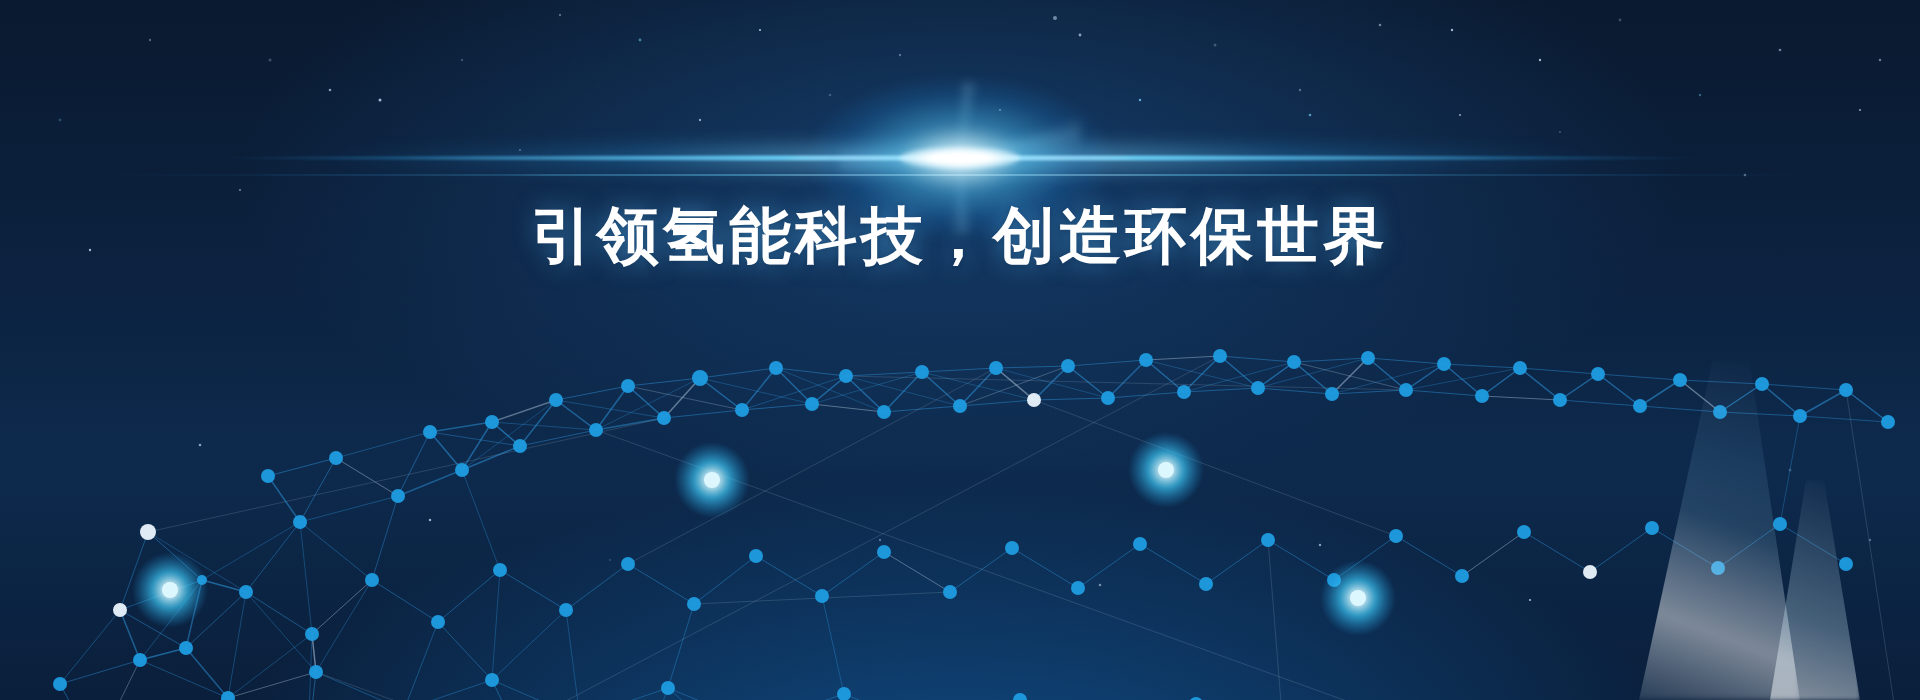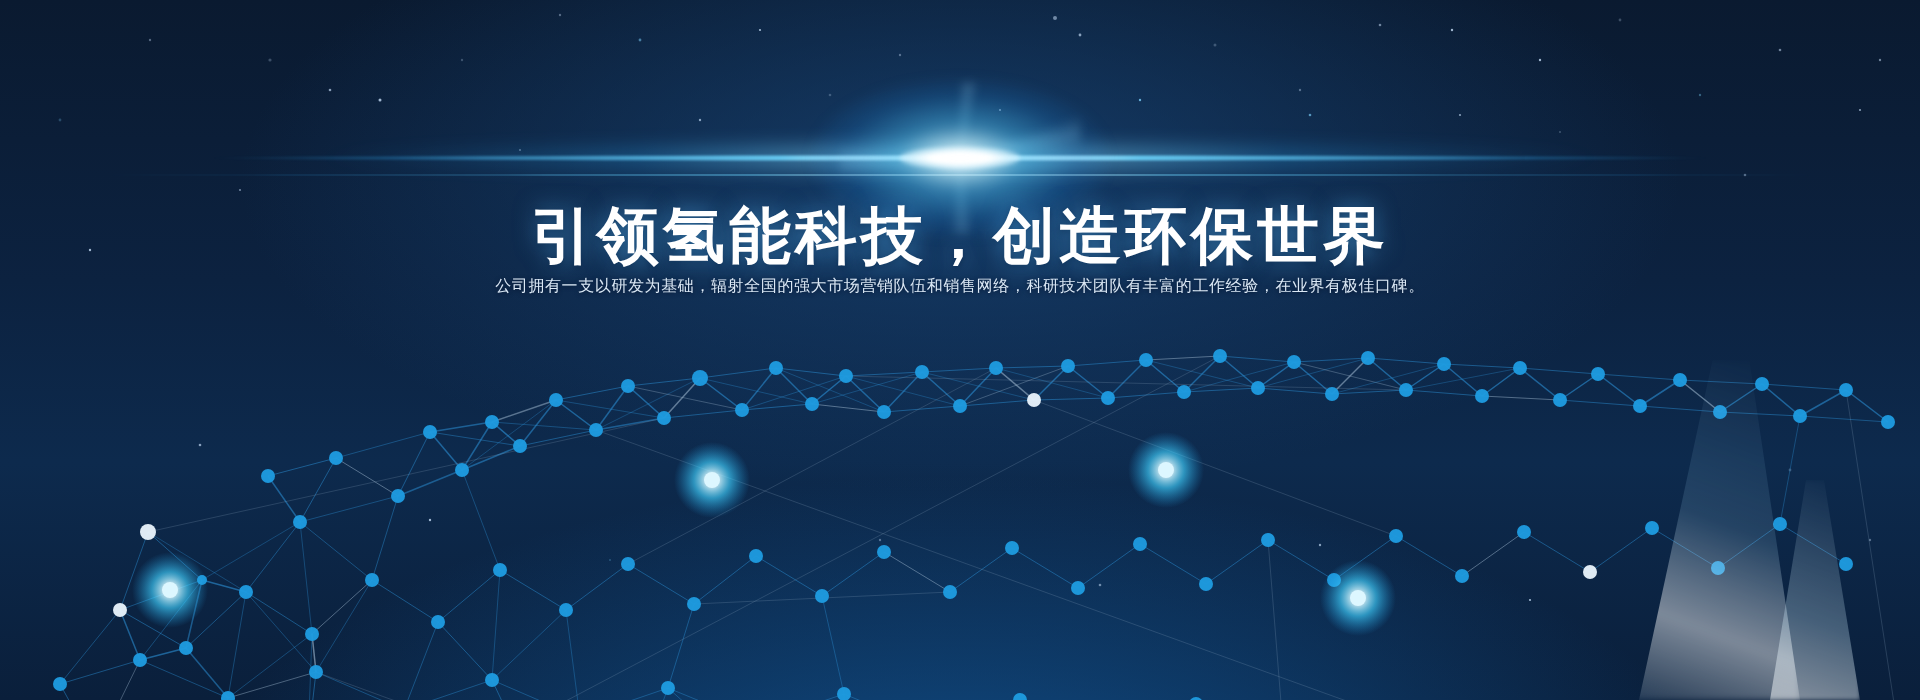--- a/index.html
+++ b/index.html
@@ -545,16 +545,15 @@
 
   <div class="beam" style="right:120px;bottom:0;width:230px;height:340px;
               background:linear-gradient(200deg, rgba(255,255,255,0) 0%, rgba(170,225,255,.28) 45%, rgba(255,255,255,.85) 72%, rgba(160,220,255,.1) 100%);
               clip-path:polygon(62% 0,78% 0,100% 100%,30% 100%);filter:blur(3px);opacity:.55;"></div>
   <div class="beam" style="right:60px;bottom:0;width:120px;height:220px;
               background:linear-gradient(200deg, rgba(255,255,255,0) 0%, rgba(210,240,255,.5) 60%, rgba(255,255,255,.9) 100%);
               clip-path:polygon(55% 0,70% 0,100% 100%,25% 100%);filter:blur(2px);opacity:.6;"></div>
 
   <div id="textwrap">
     <div id="title">引领氢能科技，创造环保世界</div>
-    <div id="subtitle">公司拥有一支以研发为基础，辐射全国的强大市场营销队伍和销售网络，科研技术团队有丰富的工作经验，在业界有极佳口碑。</div>
   </div>
 
 </div>
 
 </body></html>

